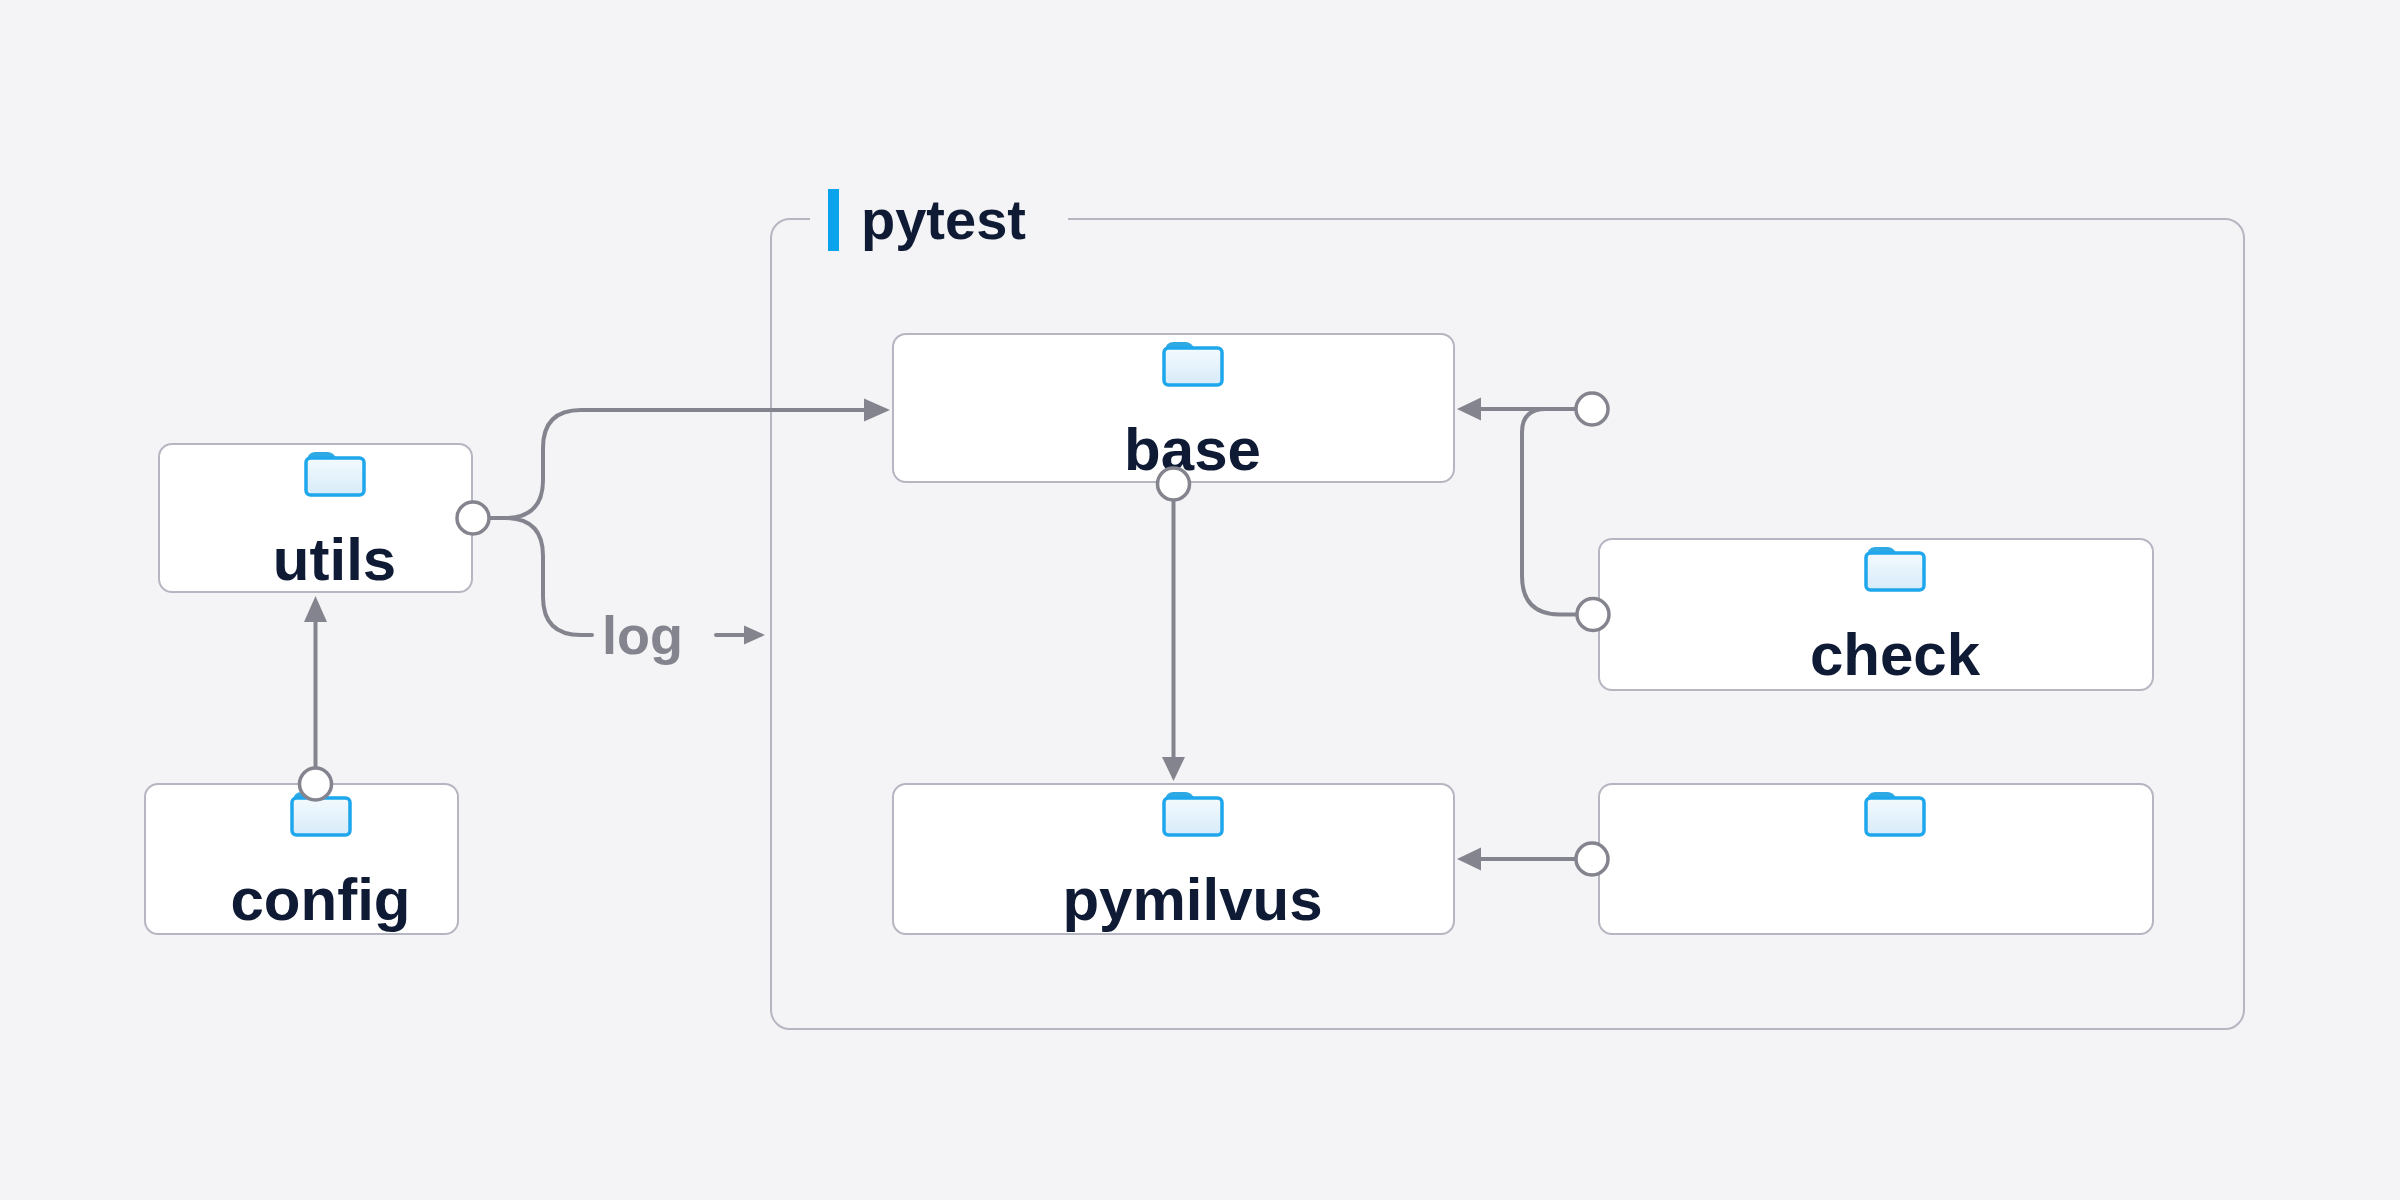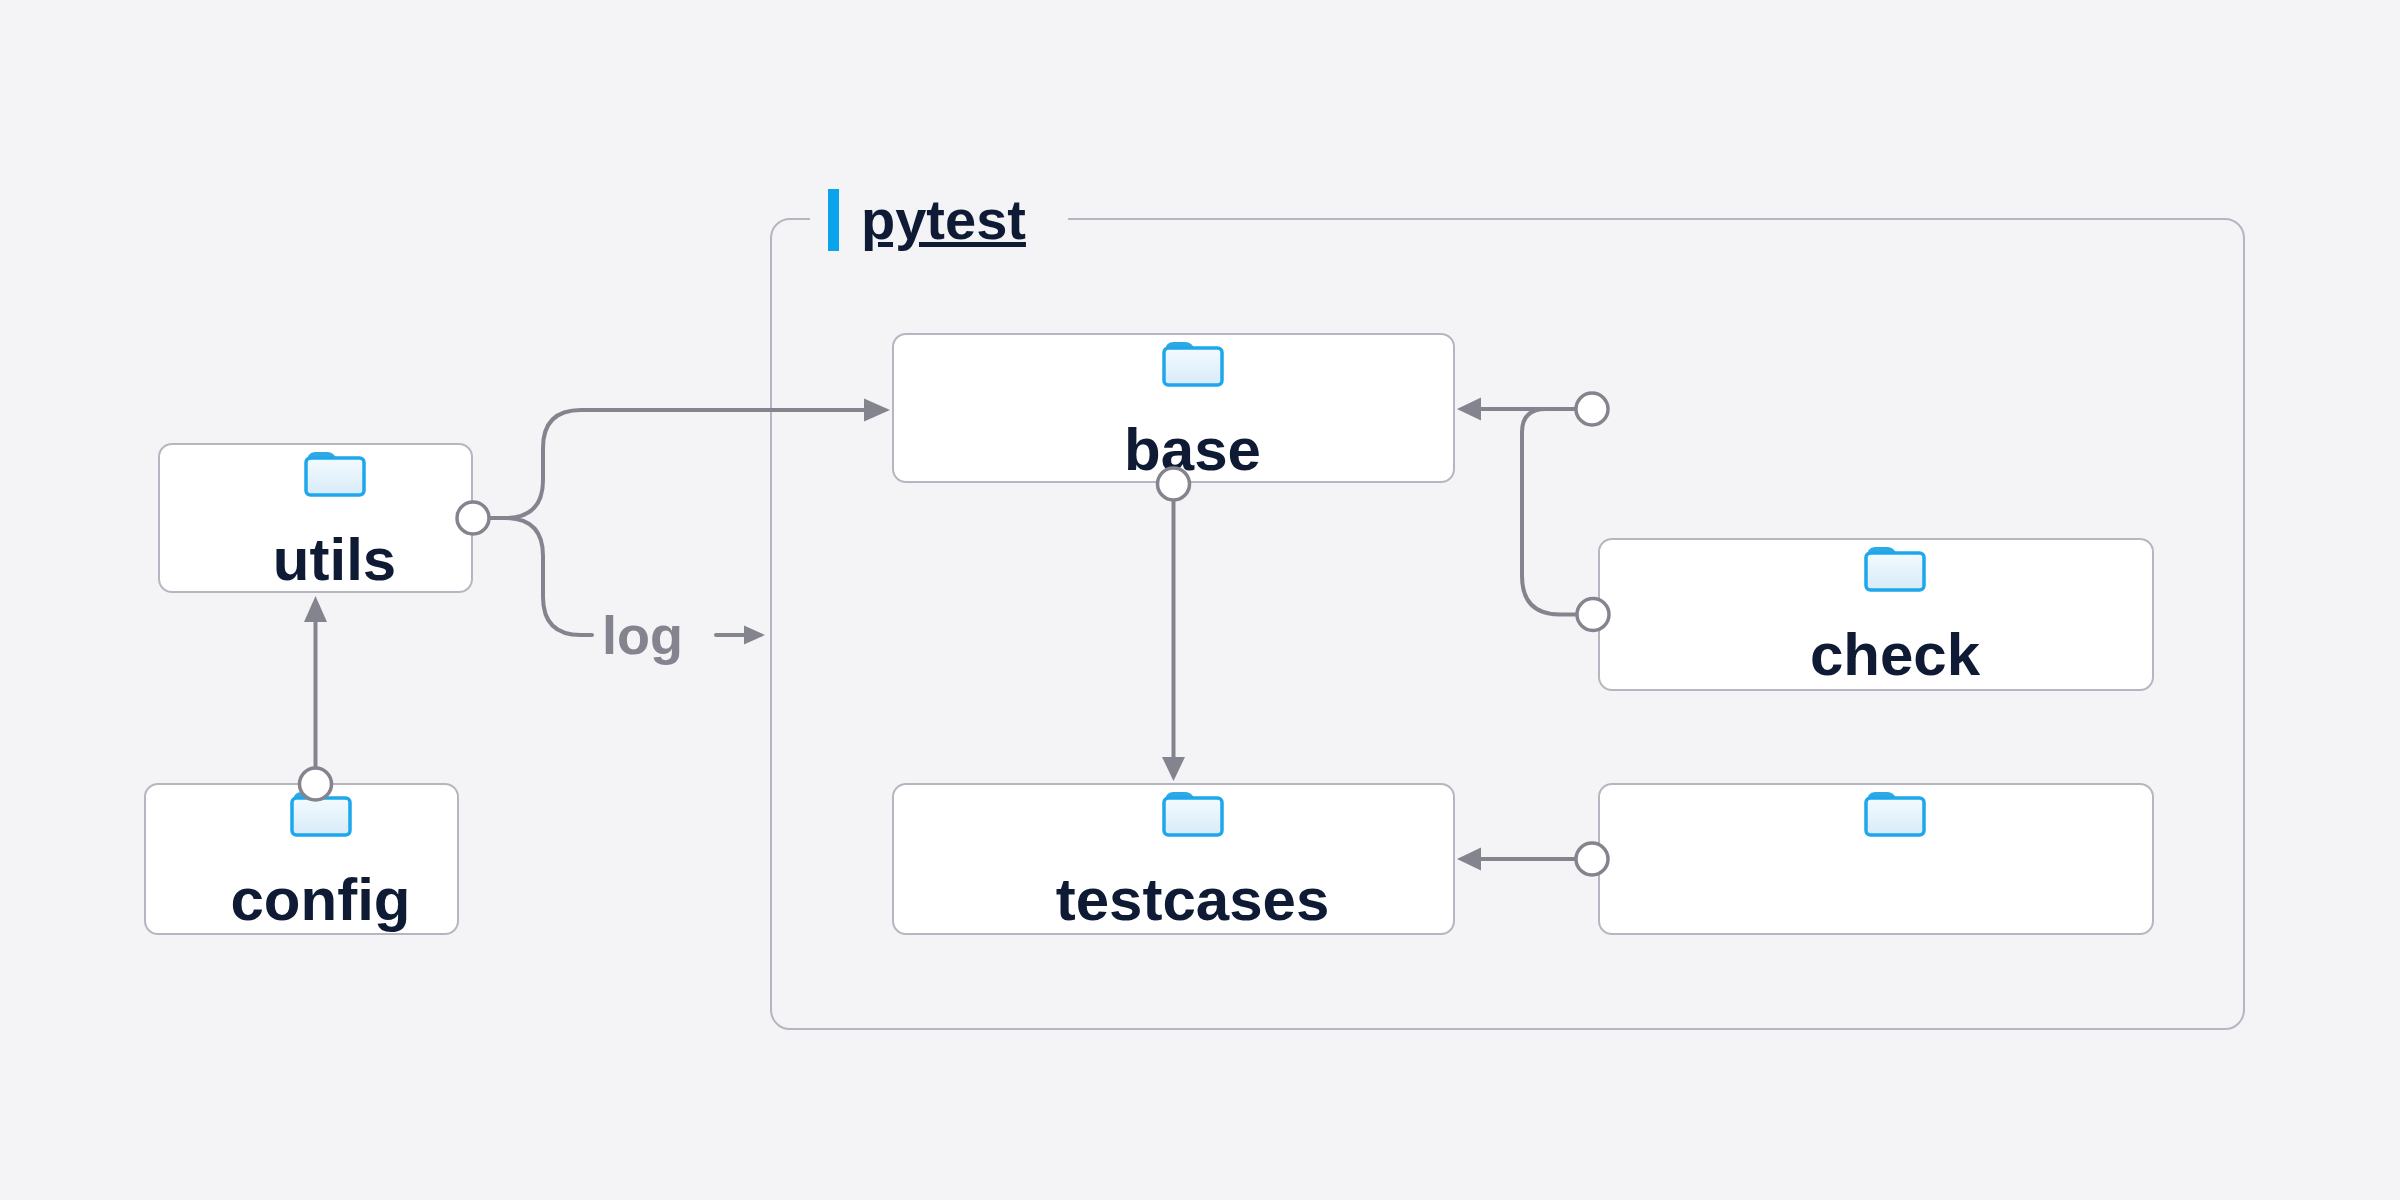--- a/index.html
+++ b/index.html
@@ -17,21 +17,21 @@
   .container-box{
     position:absolute;left:770px;top:218px;width:1475px;height:812px;
     border:2.5px solid var(--node-border);border-radius:20px;box-sizing:border-box;
   }
   .container-label{
     position:absolute;top:-31px;left:38px;height:62px;
     display:flex;align-items:center;gap:22px;
     background:var(--background);padding:0 42px 0 18px;
   }
   .label-bar{width:11px;height:62px;background:var(--accent);flex:0 0 auto;}
-  .label-text{font-size:56px;font-weight:700;color:var(--text);line-height:62px;white-space:nowrap;text-decoration:underline;}
+  .label-text{font-size:56px;font-weight:700;color:var(--text);line-height:62px;white-space:nowrap;}
   .node{
     position:absolute;background:var(--node-bg);
     border:2.5px solid var(--node-border);border-radius:14px;box-sizing:border-box;
     display:flex;align-items:center;gap:26px;padding-left:38px;flex-direction:column;
   }
   .node-label{font-size:60px;font-weight:700;color:var(--text);white-space:nowrap;}
   .folder-icon{flex:0 0 auto;display:block;}
   .edges{position:absolute;left:0;top:0;width:2400px;height:1200px;pointer-events:none;}
   .edge{stroke:var(--line);stroke-width:4;fill:none;stroke-linecap:round;}
   .arrowhead{fill:var(--line);stroke:none;}
@@ -87,21 +87,21 @@
       <rect x="5" y="13" width="58" height="37" rx="4.5" fill="url(#folderGrad)" stroke="var(--folder-stroke)" stroke-width="3.5"></rect>
     </svg>
     <span class="node-label">base</span>
   </div>
 
   <div class="node" style="left:892px;top:783px;width:563px;height:152px;">
     <svg class="folder-icon" width="68" height="54" viewBox="0 0 68 54">
       <path d="M6 18 Q6 7 14 7 L26 7 Q31 7 33.5 10.5 L38 16 Z" fill="var(--folder-tab)"></path>
       <rect x="5" y="13" width="58" height="37" rx="4.5" fill="url(#folderGrad)" stroke="var(--folder-stroke)" stroke-width="3.5"></rect>
     </svg>
-    <span class="node-label">testcases</span>
+    <span class="node-label">pymilvus</span>
   </div>
 
 
   <div class="node" style="left:1598px;top:538px;width:556px;height:153px;align-items:center;">
     <svg class="folder-icon" width="68" height="54" viewBox="0 0 68 54">
       <path d="M6 18 Q6 7 14 7 L26 7 Q31 7 33.5 10.5 L38 16 Z" fill="var(--folder-tab)"></path>
       <rect x="5" y="13" width="58" height="37" rx="4.5" fill="url(#folderGrad)" stroke="var(--folder-stroke)" stroke-width="3.5"></rect>
     </svg>
     <span class="node-label">check</span>
   </div>

